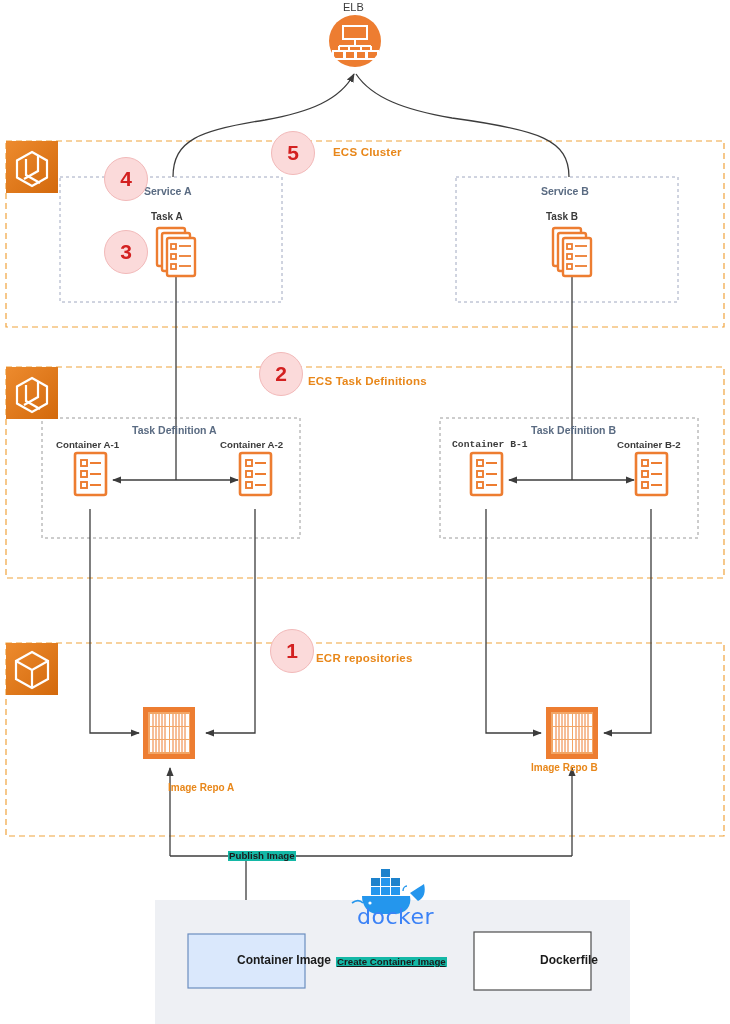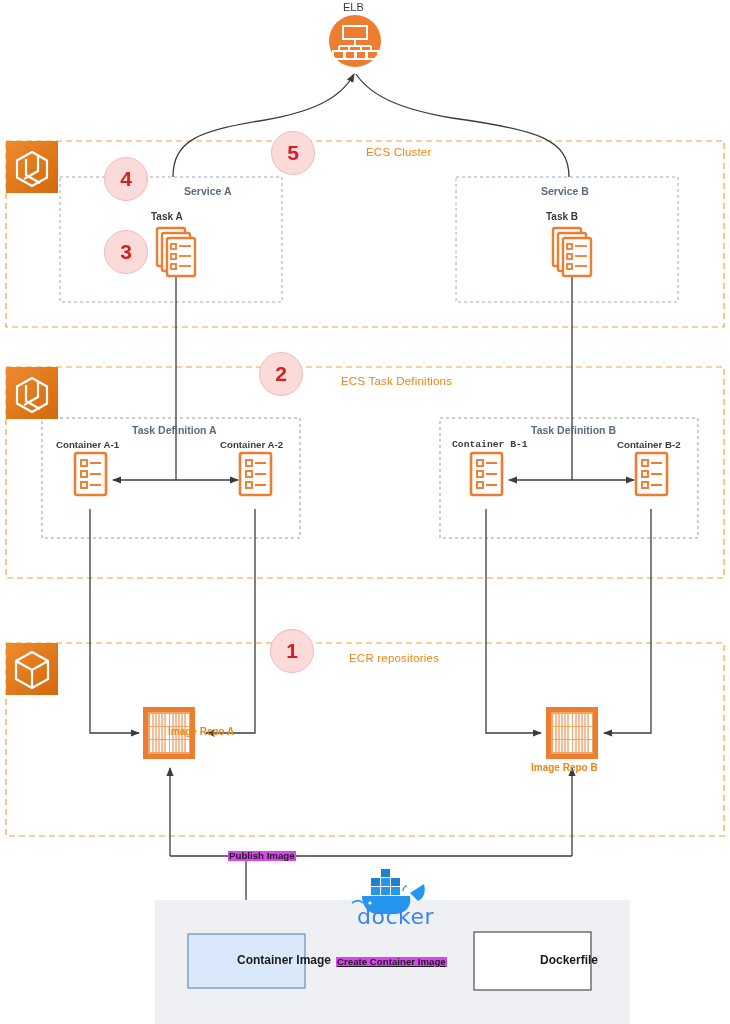--- a/index.html
+++ b/index.html
@@ -1,27 +1,27 @@
 <!DOCTYPE html>
 <html><head>
 <meta charset="utf-8">
 <style>
   html,body{margin:0;padding:0;background:#ffffff;}
   body{width:730px;height:1024px;position:relative;overflow:hidden;
        font-family:"Liberation Sans","DejaVu Sans",sans-serif;}
   #stage{position:absolute;left:0;top:0;width:664px;height:1024px;}
   svg#canvas{position:absolute;left:0;top:0;width:730px;height:1024px;}
   .lbl{position:absolute;white-space:nowrap;line-height:1;}
-  .grp-title{font-size:11.5px;font-weight:normal;color:#e8871a;letter-spacing:.2px;margin-left:33px;}
+  .grp-title{font-size:11.5px;font-weight:bold;color:#e8871a;letter-spacing:.2px;}
   .svc-title{font-size:10.5px;font-weight:bold;color:#5a6b82;}
   .task-title{font-size:10px;font-weight:bold;color:#3b3b3b;}
   .cont-title{font-size:9.7px;font-weight:bold;color:#3b3b3b;}
   .repo-title{font-size:10px;font-weight:bold;color:#e8871a;}
   .elb-title{font-size:11px;color:#3b3b3b;}
-  .edge-lbl{font-size:9.7px;font-weight:bold;color:#1b1b1b;background:#d946ef;padding:0 1px;}
+  .edge-lbl{font-size:9.7px;font-weight:bold;color:#1b1b1b;background:#14b8a6;padding:0 1px;}
   .boxtext{font-size:12px;font-weight:bold;color:#1b1b1b;margin-left:40px;}
   .docker-word{font-size:22px;color:#3b82f6;letter-spacing:.5px;font-family:"DejaVu Sans",sans-serif;}
   .num{position:absolute;width:42px;height:42px;border-radius:50%;
        background:#fbdada;border:1px solid #f2b9b9;
        display:flex;align-items:center;justify-content:center;
        font-size:21px;font-weight:bold;color:#d32020;}
 </style>
 </head>
 <body>
 
@@ -282,35 +282,35 @@
       <path d="M403,891 C403,888 405,886 407,886" fill="none" stroke="#2496ed" stroke-width="1.4"></path>
     </g>
   </svg>
 
   <div class="lbl elb-title" style="left:343px;top:2px;">ELB</div>
 
   <div class="lbl grp-title" style="left:333px;top:147px;">ECS Cluster</div>
   <div class="lbl grp-title" style="left:308px;top:376px;">ECS Task Definitions</div>
   <div class="lbl grp-title" style="left:316px;top:653px;">ECR repositories</div>
 
-  <div class="lbl svc-title" style="left:144px;top:186px;margin-left:40px;">Service A</div>
+  <div class="lbl svc-title" style="left:144px;top:186px;">Service A</div>
   <div class="lbl svc-title" style="left:541px;top:186px;">Service B</div>
 
   <div class="lbl task-title" style="left:151px;top:212px;">Task A</div>
   <div class="lbl task-title" style="left:546px;top:212px;">Task B</div>
 
   <div class="lbl svc-title" style="left:132px;top:425px;">Task Definition A</div>
   <div class="lbl svc-title" style="left:531px;top:425px;">Task Definition B</div>
 
   <div class="lbl cont-title" style="left:56px;top:440px;">Container A-1</div>
   <div class="lbl cont-title" style="left:220px;top:440px;">Container A-2</div>
   <div class="lbl cont-title" style="left:452px;top:440px;font-family:Liberation Mono, monospace;">Container B-1</div>
   <div class="lbl cont-title" style="left:617px;top:440px;">Container B-2</div>
 
-  <div class="lbl repo-title" style="left:129px;top:727px;padding-left:39px;">Image Repo A</div>
+  <div class="lbl repo-title" style="left:129px;top:783px;padding-left:39px;">Image Repo A</div>
   <div class="lbl repo-title" style="left:531px;top:763px;">Image Repo B</div>
 
   <div class="lbl edge-lbl" style="left:228px;top:851px;">Publish Image</div>
   <div class="lbl edge-lbl" style="left:336px;top:957px;text-decoration:underline;">Create Container Image</div>
 
   <div class="lbl boxtext" style="left:197px;top:954px;">Container Image</div>
   <div class="lbl boxtext" style="left:500px;top:954px;">Dockerfile</div>
 
   <div class="lbl docker-word" style="left:357px;top:906px;">docker</div>
 

